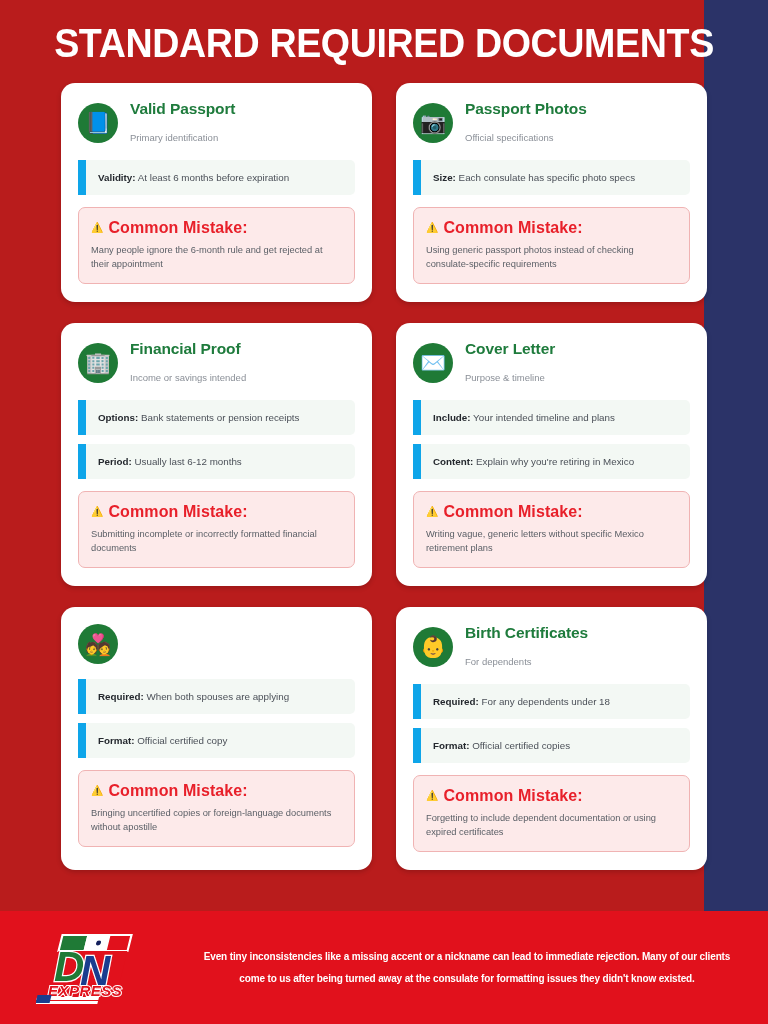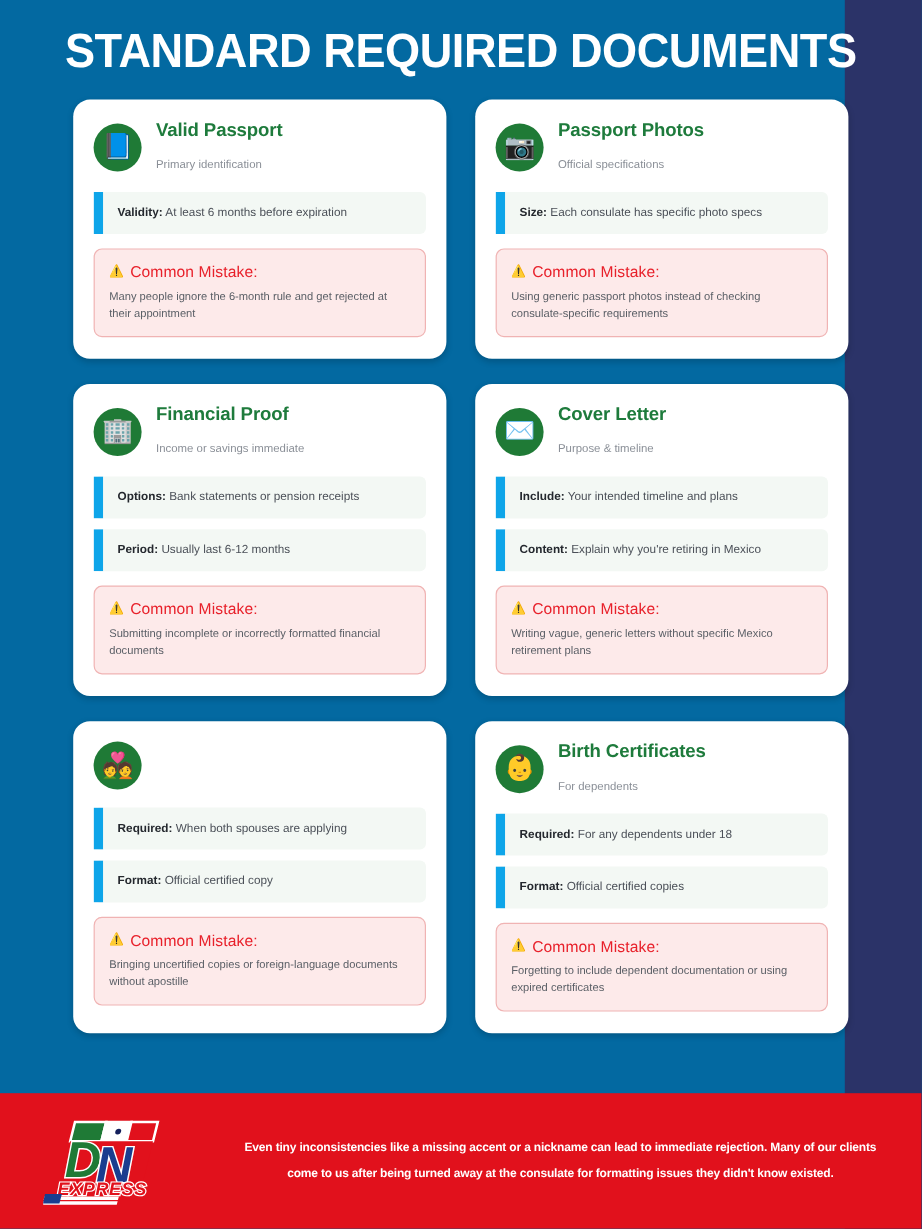--- a/index.html
+++ b/index.html
@@ -2,21 +2,21 @@
 <html><head>
 <meta charset="utf-8">
 <style>
   * { box-sizing: border-box; margin: 0; padding: 0; }
   html, body {
     width: 768px; height: 1024px;
     background: #2b3368;
     font-family: "Liberation Sans", sans-serif;
     overflow: hidden;
   }
-  .page { position: relative; width: 704px; height: 1024px; background: #0369a1; }
+  .page { position: relative; width: 704px; height: 1024px; background: #b91c1c; }
 
   
   .title {
     position: absolute;
     left: 0; top: 20px; width: 768px;
     text-align: center;
     color: #ffffff;
     font-size: 40px;
     font-weight: 700;
     letter-spacing: -0.4px;
@@ -101,22 +101,22 @@
   }
   .mistake-head {
     display: flex;
     align-items: center;
     gap: 5px;
     margin-bottom: 7px;
   }
   .warn-icon { font-size: 10px; line-height: 1; }
   .mistake-label {
     color: #e8202a;
-    font-size: 13px;
-    font-weight: 400;
+    font-size: 16px;
+    font-weight: 700;
     letter-spacing: 0.1px;
   }
   .mistake-text {
     color: #5a5f66;
     font-size: 9.3px;
     line-height: 13.5px;
   }
 
   
   .footer {
@@ -192,21 +192,21 @@
           <div class="mistake-text">Using generic passport photos instead of checking consulate-specific requirements</div>
         </div>
       </div>
       <div class="card">
         <div class="card-head">
           <div class="icon-circle">
             <span>🏢</span>
           </div>
           <div class="head-text">
             <div class="card-title">Financial Proof</div>
-            <div class="card-sub">Income or savings immediate</div>
+            <div class="card-sub">Income or savings intended</div>
           </div>
         </div>
         <div class="info-row"><b>Options:</b> <span>Bank statements or pension receipts</span></div>
         <div class="info-row"><b>Period:</b> <span>Usually last 6-12 months</span></div>
         <div class="mistake">
           <div class="mistake-head">
             <span class="warn-icon">⚠️</span>
             <span class="mistake-label">Common Mistake:</span>
           </div>
           <div class="mistake-text">Submitting incomplete or incorrectly formatted financial documents</div>

